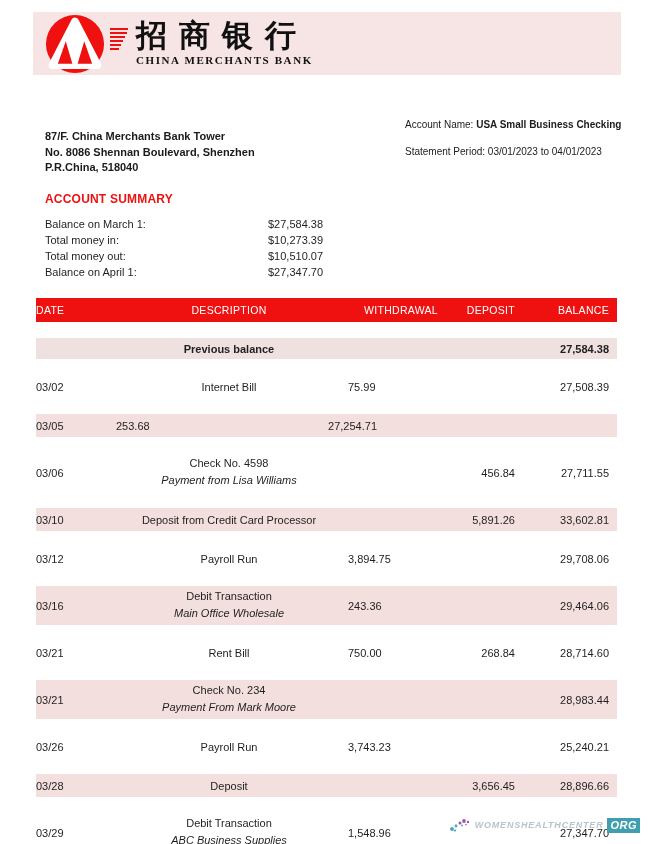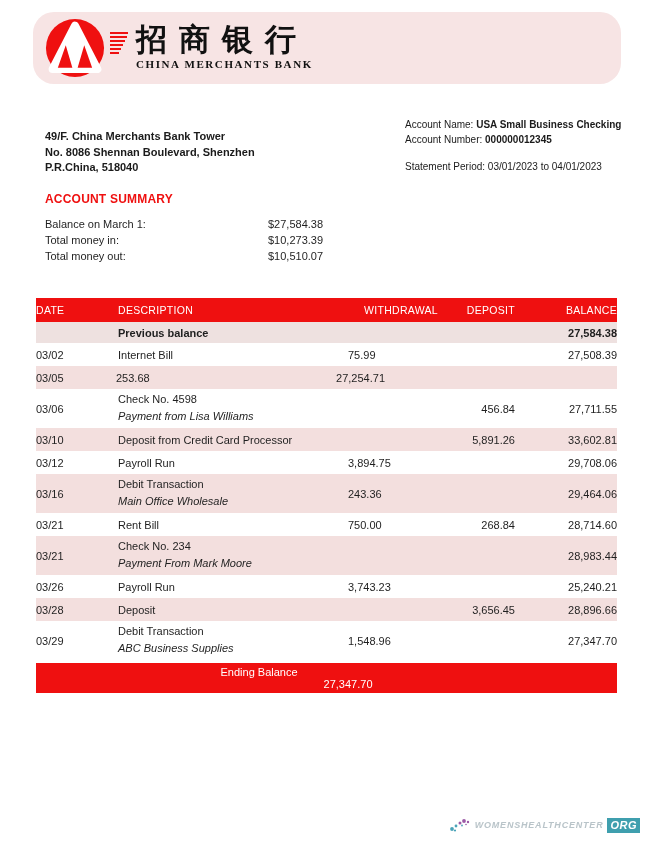--- a/index.html
+++ b/index.html
@@ -8,23 +8,23 @@
     width: 653px; height: 844px;
     font-family: "Liberation Sans", "DejaVu Sans", sans-serif;
     color: #1f1f1f;
     position: relative;
     overflow: hidden;
   }
   .page { position: absolute; inset: 0; background: #fff; }
 
   
   .banner {
-    position: absolute; left: 33px; top: 12px; width: 588px; height: 72px;
+    position: absolute; left: 33px; top: 12px; width: 588px; height: 63px;
     background: var(--band-pink, #f7e4e4);
-    display: flex; align-items: center; border-radius: 21px;
+    display: flex; align-items: center;
   }
   .logo-wrap { margin-left: 9px; display: flex; align-items: center; }
   .logo-svg { width: 66px; height: 66px; display: block; }
   .stripes { width: 18px; height: 40px; margin-left: 2px; display: flex; flex-direction: column; justify-content: center; gap: 2px; margin-top: -10px; }
   .stripes i { display: block; height: 2px; background: var(--accent-red, #ef1010); }
   .stripes i:nth-child(1) { width: 18px; }
   .stripes i:nth-child(2) { width: 17px; }
   .stripes i:nth-child(3) { width: 15px; }
   .stripes i:nth-child(4) { width: 13px; }
   .stripes i:nth-child(5) { width: 11px; }
@@ -68,27 +68,27 @@
   .summary .svalue { width: 107px; }
 
   
   .table { position: absolute; left: 36px; top: 298px; width: 581px; font-size: 11px; }
   .thead {
     display: flex; background: var(--accent-red, #ef1010); color: #fff;
     height: 24px; align-items: center; font-size: 10.5px; letter-spacing: .3px;
   }
   .c { flex: none; }
   .c.date { width: 72px; text-align: left; }
-  .c.desc { width: 232px; text-align: left; padding-left: 10px; }
+  .c.desc { width: 232px; text-align: center; padding-left: 10px; }
   .c.wd   { width: 100px; text-align: left; padding-left: 8px; }
   .c.dep  { width: 85px; text-align: right; padding-right: 10px; }
-  .c.bal  { width: 92px; text-align: right; }
+  .c.bal  { width: 92px; text-align: right; padding-right: 8px; }
   .thead .c.wd { text-align: right; padding-right: 2px; padding-left: 0; }
 
-  .trow { display: flex; align-items: center; min-height: 23px; padding: 3px 0; background: #fff; }
+  .trow { display: flex; align-items: center; min-height: 23px; padding: 3px 0; background: #fff; margin-top: 16px; }
   .trow.alt { background: var(--row-pink, #f3dfde); }
   .trow.prev { background: var(--prev-row-pink, #eee1e0); min-height: 21px; padding: 2px 0; }
   .trow.prev .desc, .trow.prev .bal { font-weight: bold; }
   .desc-main { line-height: 14px; }
   .desc-note { line-height: 17px; font-style: italic; padding-top: 2px; }
   .gap { height: 3px; background: #fff; }
   .trow.ending {
     background: var(--accent-red, #ef1010); color: #fff; min-height: 24px; flex-direction: column;
   }
 
@@ -128,44 +128,47 @@
           <i></i>
         </span>
     </div>
     <div class="bank-names">
       <div class="bank-cn">招商银行</div>
       <div class="bank-en">CHINA MERCHANTS BANK</div>
     </div>
   </div>
 
   <div class="addr">
-    <div>49/F. China Merchants Bank Tower</div>
+    <div>87/F. China Merchants Bank Tower</div>
     <div>No. 8086 Shennan Boulevard, Shenzhen</div>
     <div>P.R.China, 518040</div>
   </div>
 
   <div class="acct-info">
     <div class="row"><span>Account Name: </span><b>USA Small Business Checking</b></div>
-    <div class="row"><span>Account Number: </span><b>000000012345</b></div>
     <div class="row acct-period"><span>Statement Period: </span><span>03/01/2023 to 04/01/2023</span></div>
   </div>
 
   <div class="summary-title">ACCOUNT SUMMARY</div>
   <div class="summary">
     <div class="srow">
       <span class="slabel">Balance on March 1:</span>
       <span class="svalue">$27,584.38</span>
     </div>
     <div class="srow">
       <span class="slabel">Total money in:</span>
       <span class="svalue">$10,273.39</span>
     </div>
     <div class="srow">
       <span class="slabel">Total money out:</span>
       <span class="svalue">$10,510.07</span>
+    </div>
+    <div class="srow">
+      <span class="slabel">Balance on April 1:</span>
+      <span class="svalue">$27,347.70</span>
     </div>
   </div>
 
   <div class="table">
     <div class="thead">
       <div class="c date">DATE</div>
       <div class="c desc">DESCRIPTION</div>
       <div class="c wd">WITHDRAWAL</div>
       <div class="c dep">DEPOSIT</div>
       <div class="c bal">BALANCE</div>

